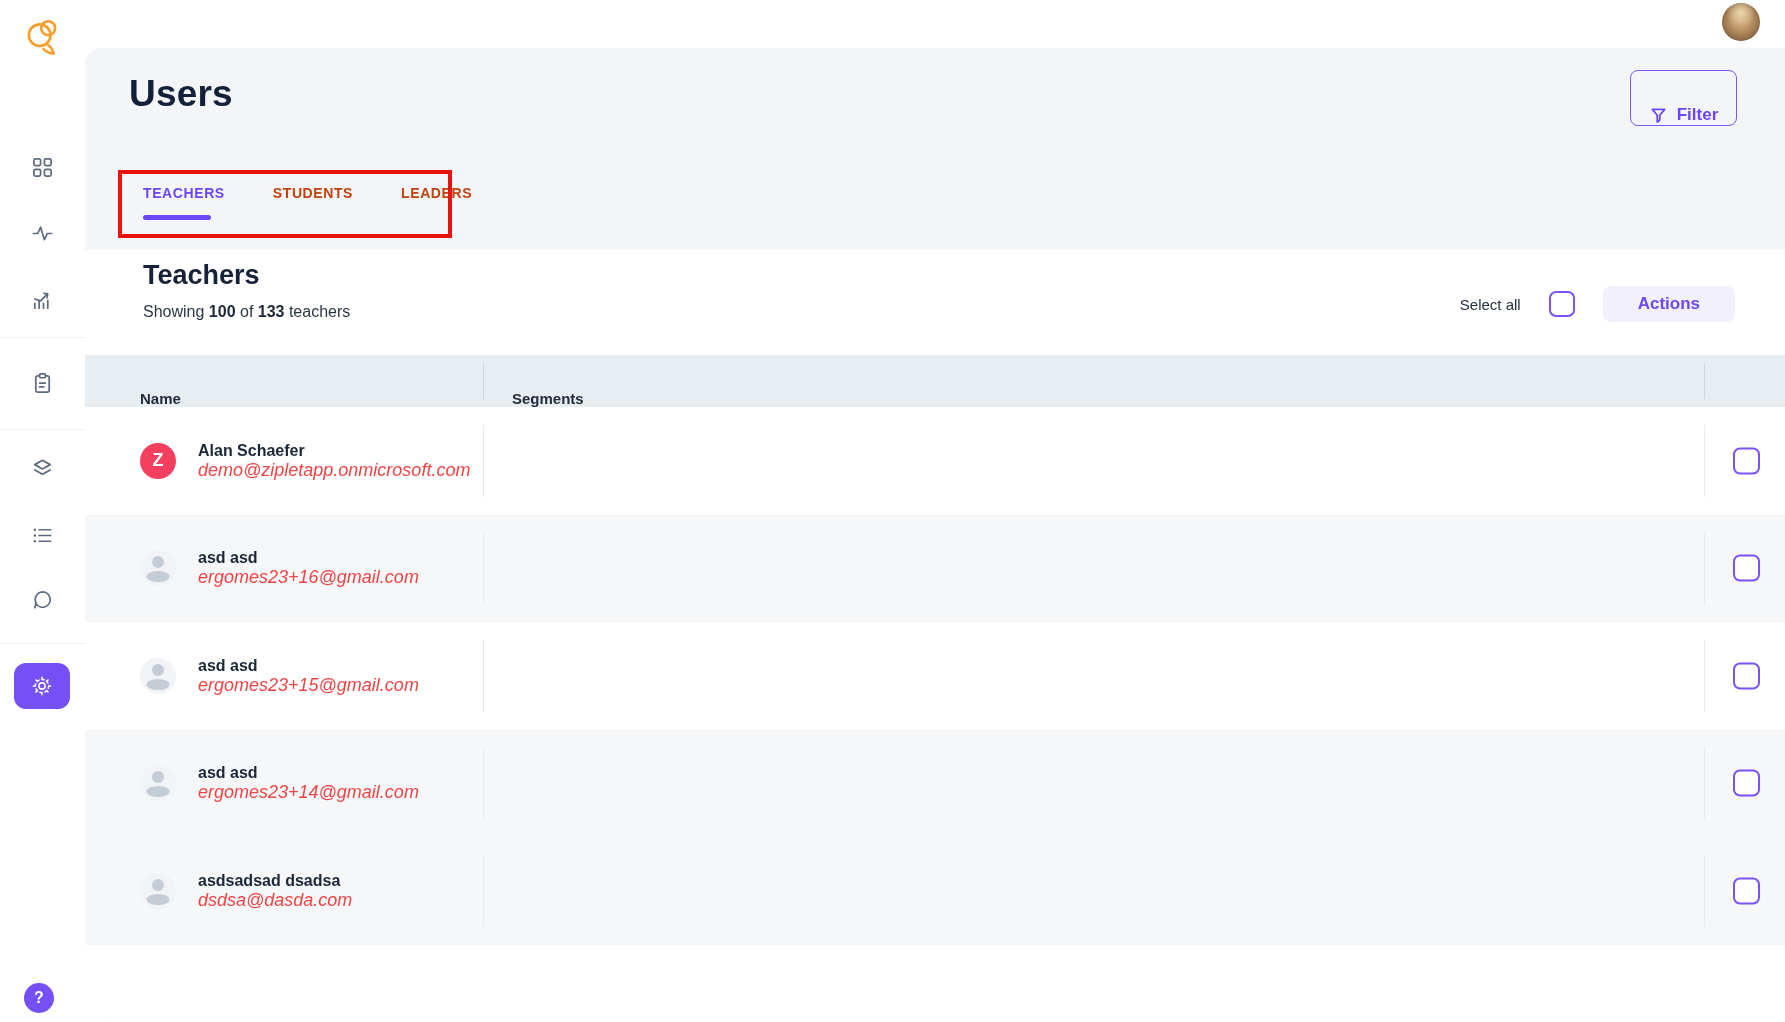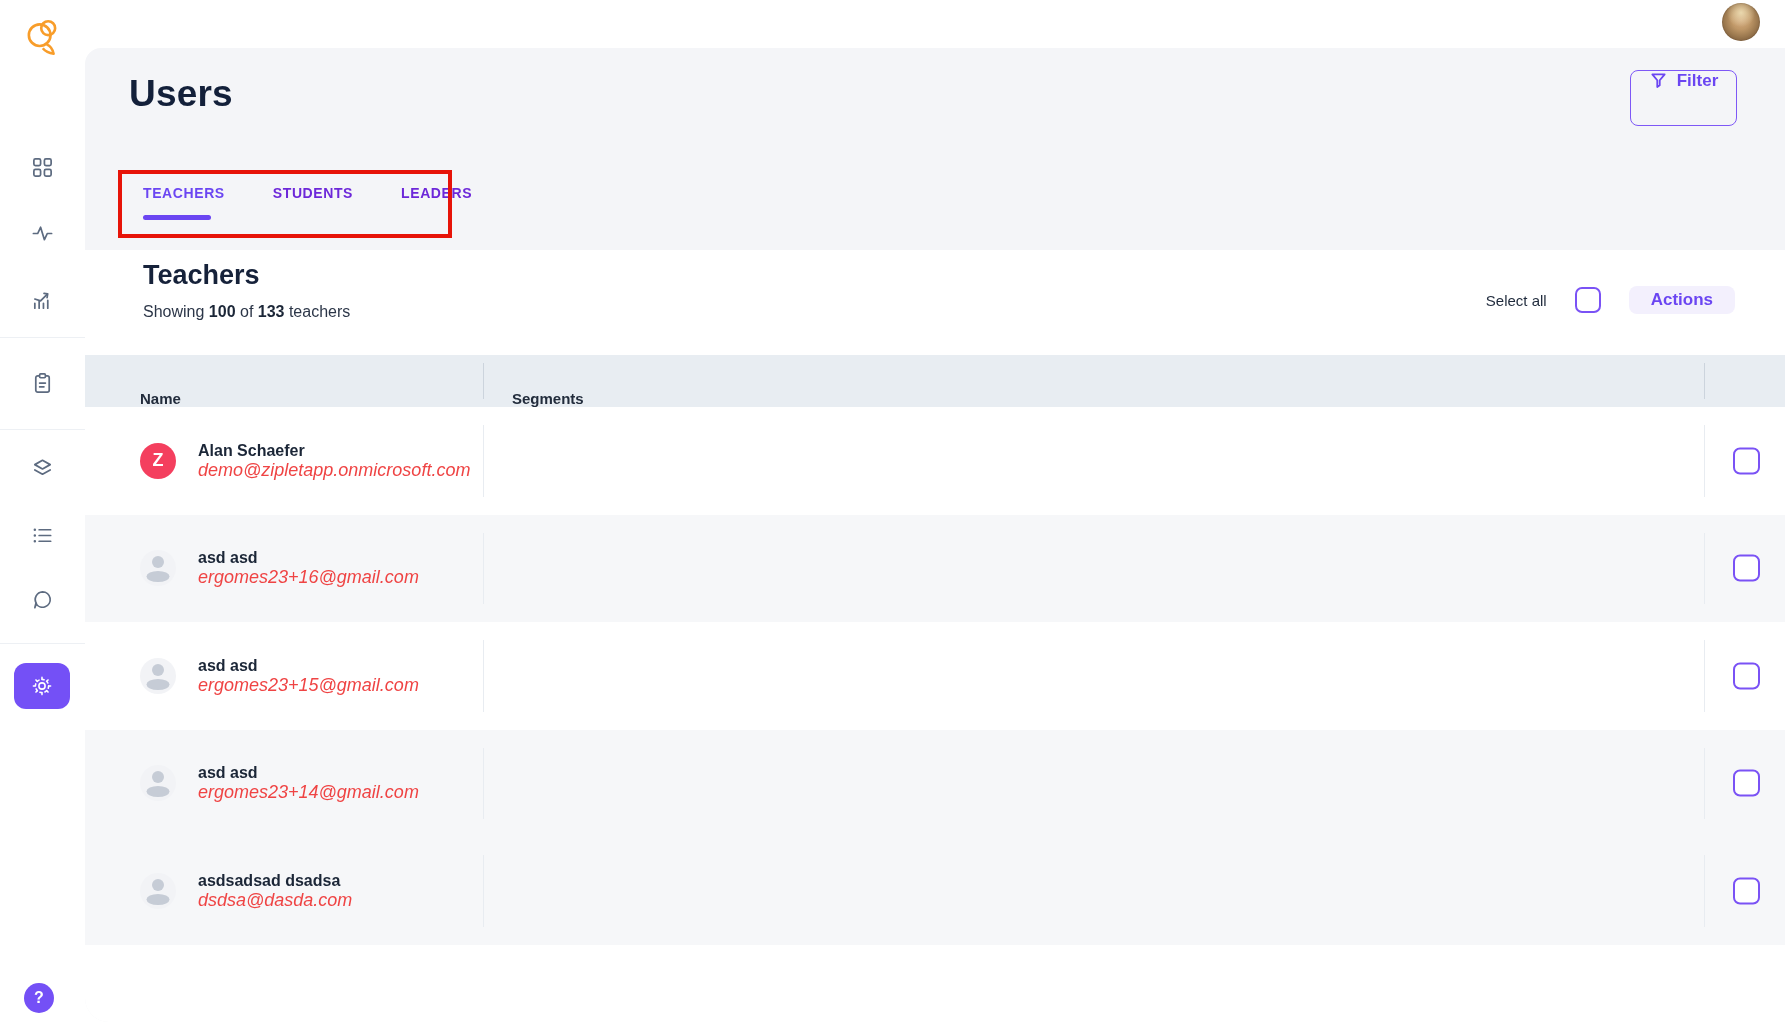--- a/index.html
+++ b/index.html
@@ -28,41 +28,41 @@
 
   
   .content { position:absolute; left:85px; top:48px; right:0; bottom:0;
     background:#f4f5f8; border-radius:16px 0 0 24px; overflow:hidden; }
 
   .page-title { position:absolute; left:44px; top:26px; font-size:37px; line-height:40px;
     font-weight:700; color:#13203a; letter-spacing:.2px; }
 
   .filter-btn { position:absolute; right:48px; top:22px; width:107px; height:56px;
     border:1.5px solid #7e58f6; border-radius:8px; background:transparent;
-    display:flex; align-items:flex-start; justify-content:center; gap:9px;
+    display:flex; align-items:flex-end; justify-content:center; gap:9px;
     color:#6B46F2; font-size:17px; font-weight:700; cursor:pointer; }
 
   .tabs { position:absolute; left:58px; top:137px; display:flex; gap:48px; }
-  .tab { font-size:14px; font-weight:700; letter-spacing:.6px; color:#6d28d9; cursor:pointer; position:relative; }
+  .tab { font-size:14px; font-weight:700; letter-spacing:.6px; color:#c2410c; cursor:pointer; position:relative; }
   .tab.active { color:#6B46F2; }
   .tab-underline { position:absolute; left:0; top:30px; width:68px; height:5px; border-radius:3px; background:#6B46F2; }
 
   .annotation-box { position:absolute; left:33px; top:122px; width:334px; height:68px;
     border:4px solid #E71409; z-index:5; pointer-events:none; }
 
   
   .panel { position:absolute; left:0; right:0; top:202px; bottom:0; background:#fff; }
   .panel-head { position:relative; height:105px; }
   .section-title { position:absolute; left:58px; top:10px; font-size:27px; font-weight:700; color:#16223a; }
   .showing { position:absolute; left:58px; top:53px; font-size:16px; color:#2c3648; }
   .showing b { font-weight:700; color:#1b2637; }
   .head-controls { position:absolute; right:50px; top:36px; display:flex; align-items:center; gap:28px; }
   .select-all-label { font-size:15px; color:#1f2a3c; }
   .cbx { width:26px; height:26px; border:2px solid #7a52f5; border-radius:7px; background:#fff; cursor:pointer; }
-  .actions-btn { height:28px; padding:0 22px; border:none; border-radius:8px; background:#F3F0FD;
+  .actions-btn { height:36px; padding:0 35px; border:none; border-radius:8px; background:#F3F0FD;
     color:#6B46F2; font-size:17px; font-weight:700; cursor:pointer; }
 
   
   .thead { position:relative; height:52px; background:#E8EDF2; display:flex; align-items:flex-end; }
   .th-name { padding-left:55px; font-size:15px; font-weight:700; color:#222c3c; }
   .th-segments { position:absolute; left:427px; font-size:15px; font-weight:700; color:#222c3c; }
   .thead .vline { background:#ccd4dd; top:8px; bottom:8px; }
 
   .vline { position:absolute; width:1px; }
   .v1 { left:398px; }

